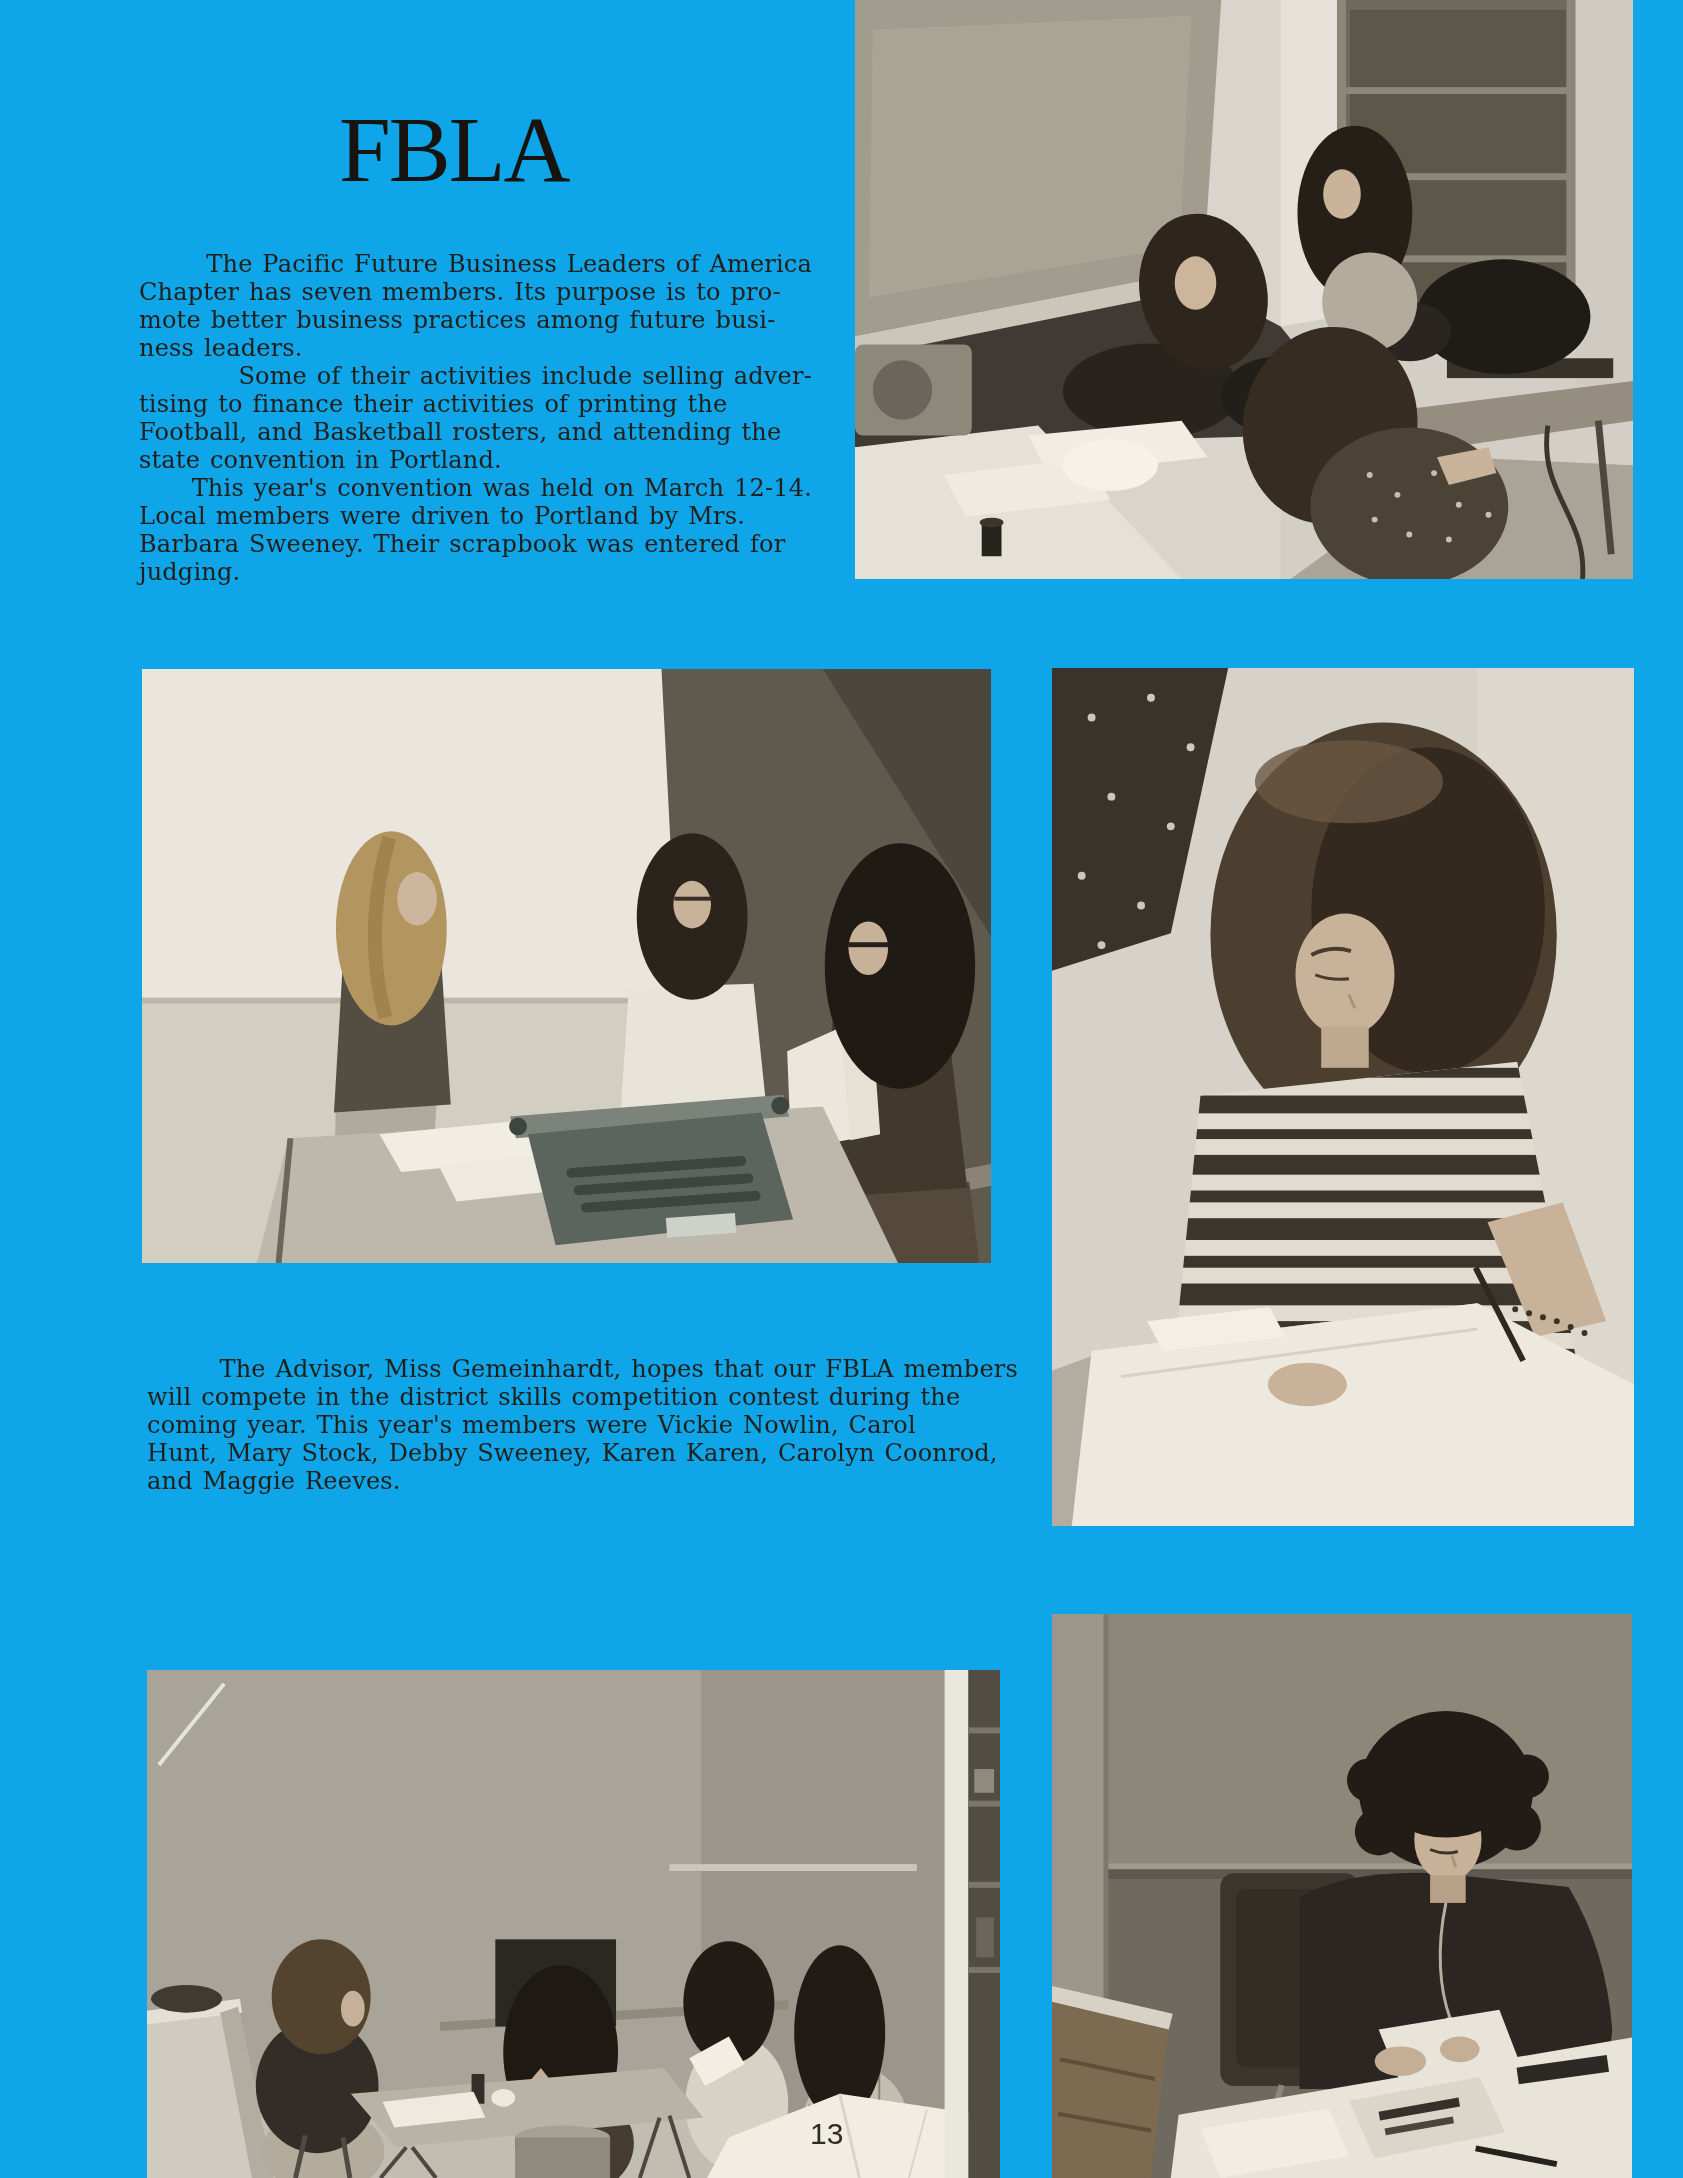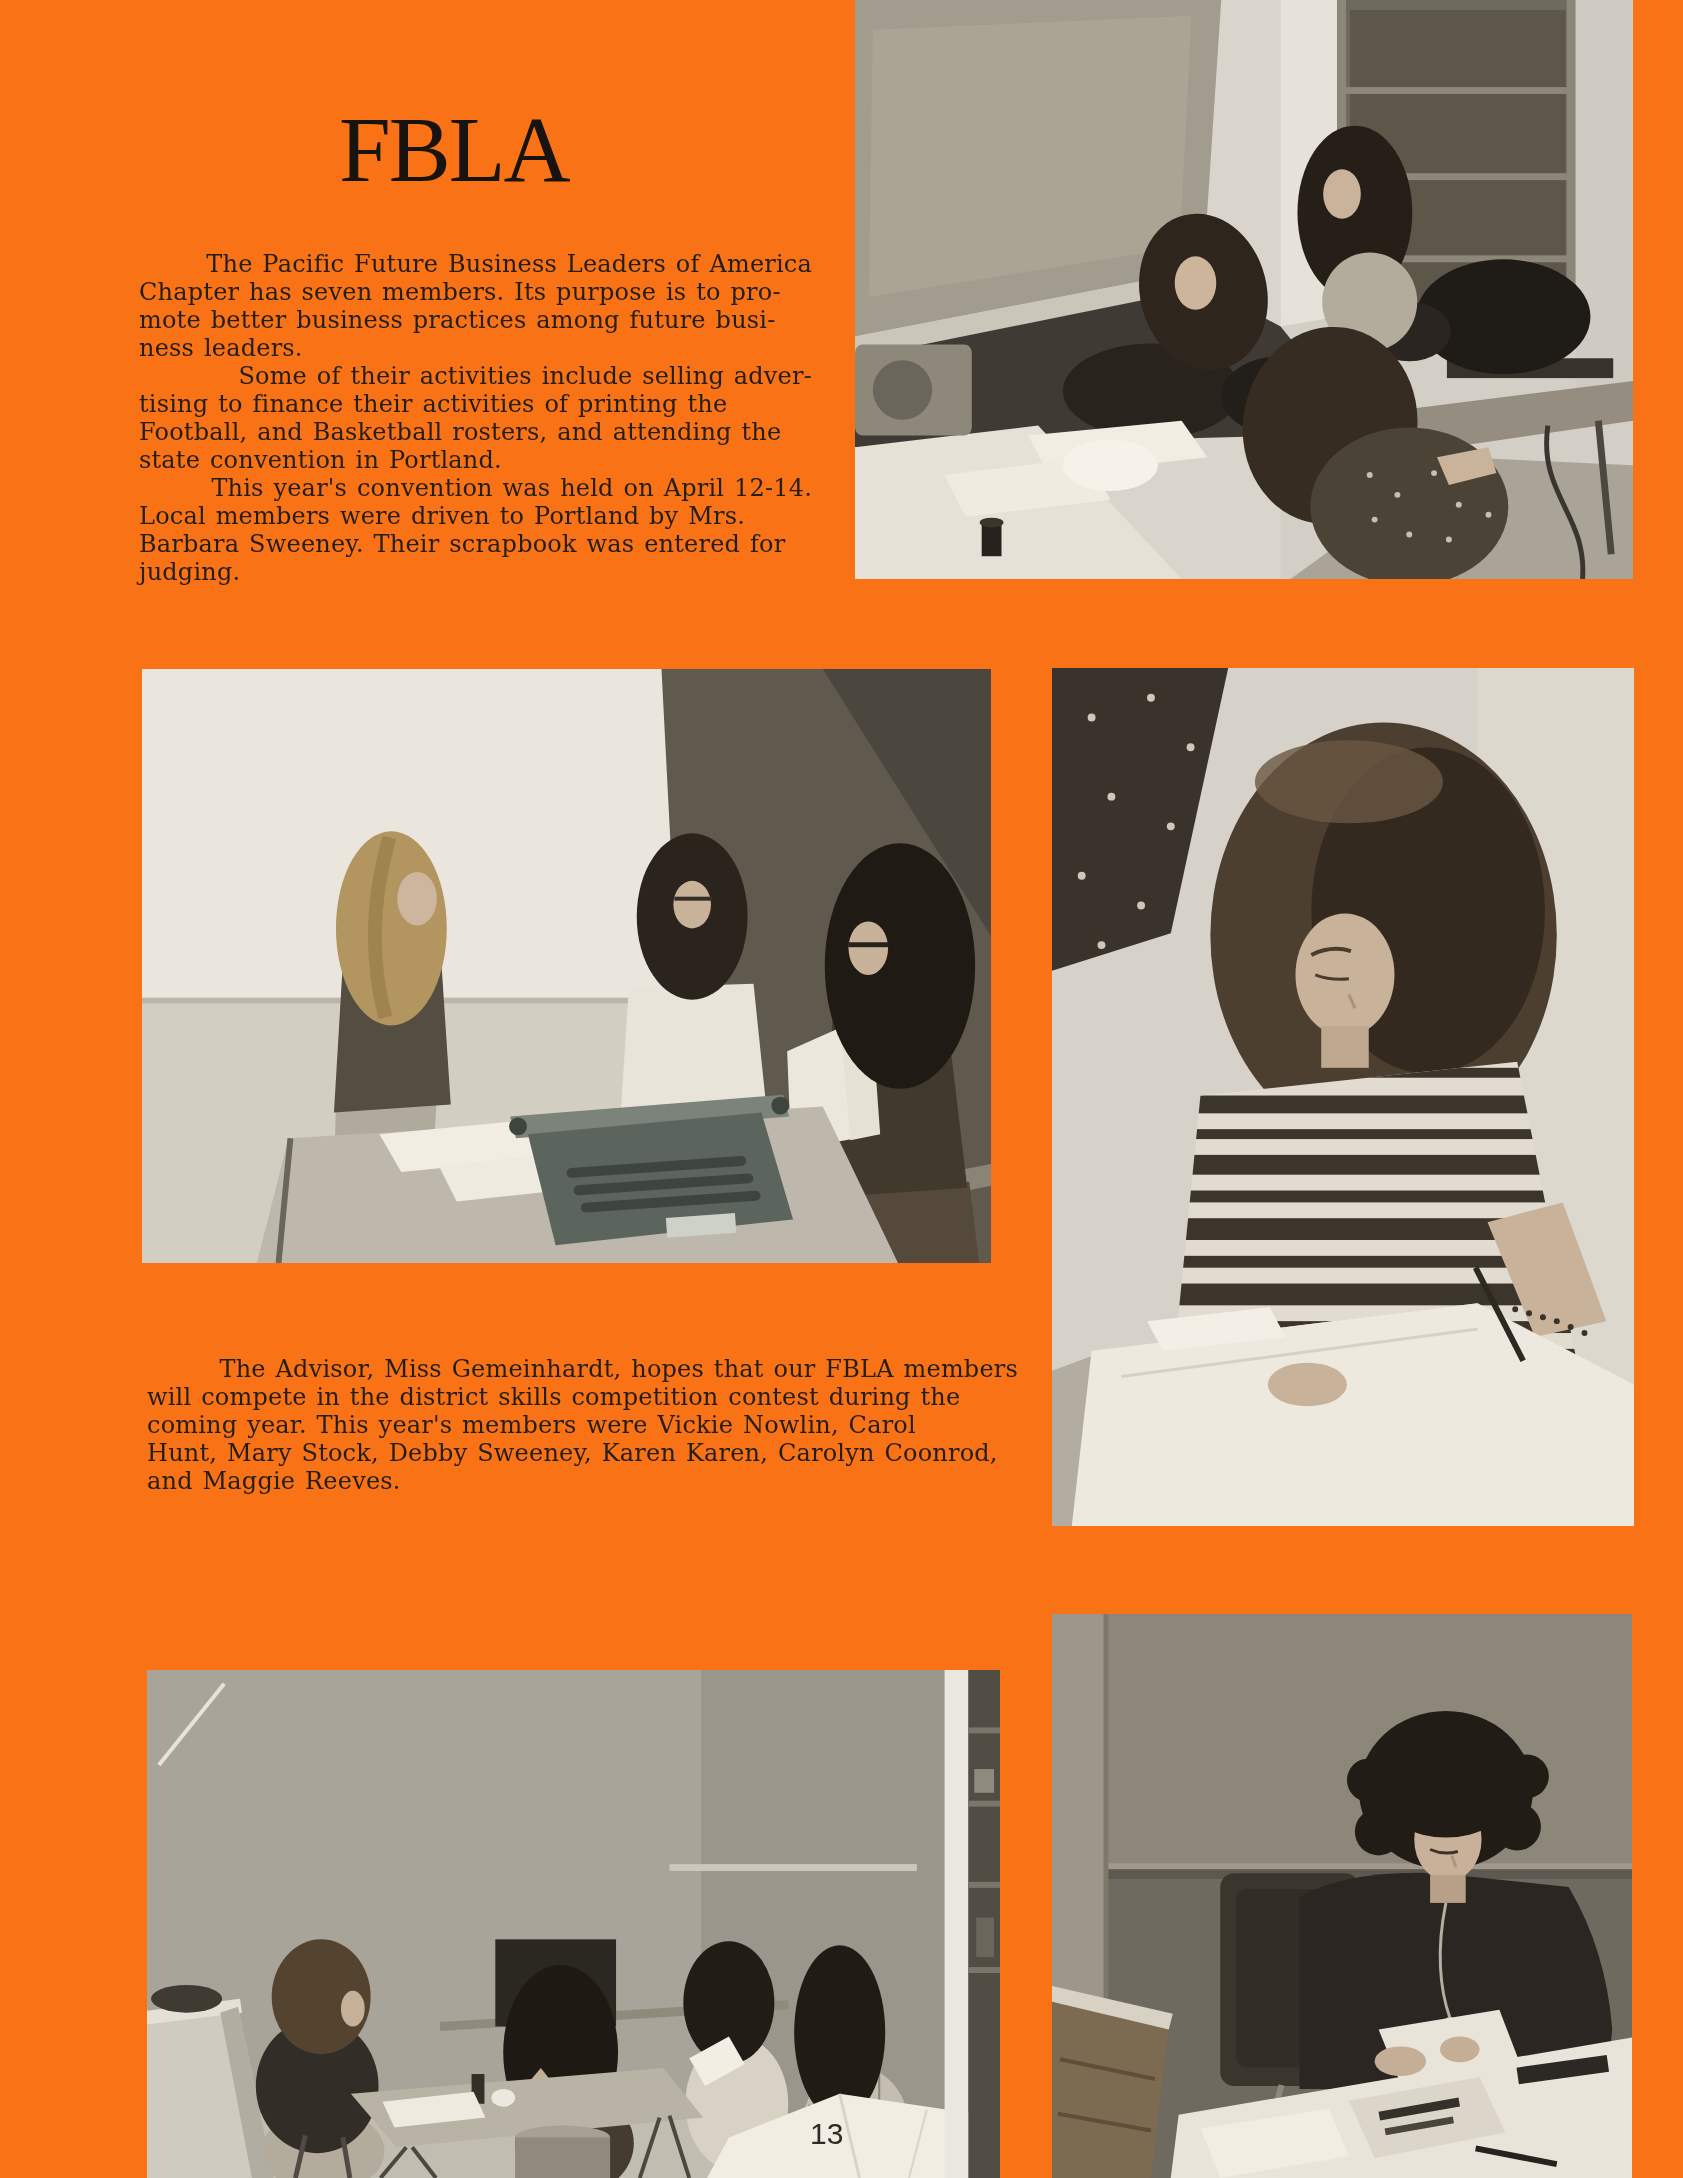--- a/index.html
+++ b/index.html
@@ -1,19 +1,19 @@
 <!DOCTYPE html>
 <html><head>
 <meta charset="utf-8">
 <style>
   html,body{margin:0;padding:0;background:#f6f4ef;}
   .page{
     position:relative;
     width:1683px;height:2178px;
-    background:#f97316;
+    background:#0ea5e9;
     overflow:hidden;
     font-family:"DejaVu Serif", serif;
     color:#26211a;
   }
   .title{
     position:absolute;
     left:339px;top:103px;
     font-family:"Liberation Serif", serif;
     font-weight:400;
     font-size:93px;
@@ -65,21 +65,21 @@
 
   <div class="textblock" id="intro-block">
     <div class="line indent">The Pacific Future Business Leaders of America</div>
     <div class="line">Chapter has seven members. Its purpose is to pro-</div>
     <div class="line">mote better business practices among future busi-</div>
     <div class="line">ness leaders.</div>
     <div class="line indent">Some of their activities include selling adver-</div>
     <div class="line">tising to finance their activities of printing the</div>
     <div class="line">Football, and Basketball rosters, and attending the</div>
     <div class="line">state convention in Portland.</div>
-    <div class="line indent">This year's convention was held on April 12-14.</div>
+    <div class="line indent">This year's convention was held on March 12-14.</div>
     <div class="line">Local members were driven to Portland by Mrs.</div>
     <div class="line">Barbara Sweeney. Their scrapbook was entered for</div>
     <div class="line">judging.</div>
   </div>
 
   <div class="textblock" id="advisor-block">
     <div class="line indent">The Advisor, Miss Gemeinhardt, hopes that our FBLA members</div>
     <div class="line">will compete in the district skills competition contest during the</div>
     <div class="line">coming year. This year's members were Vickie Nowlin, Carol</div>
     <div class="line">Hunt, Mary Stock, Debby Sweeney, Karen Karen, Carolyn Coonrod,</div>

